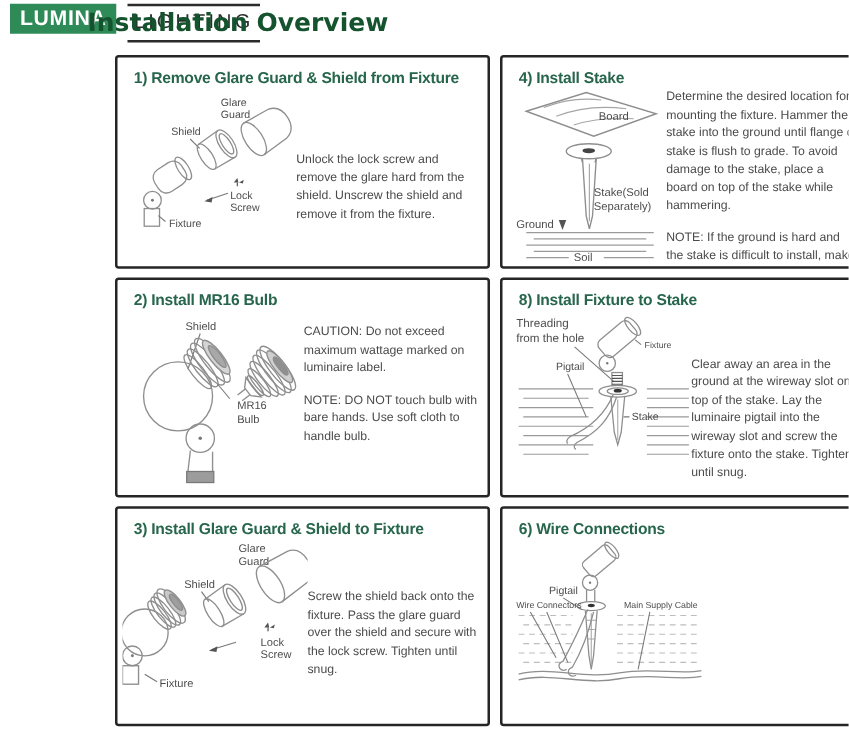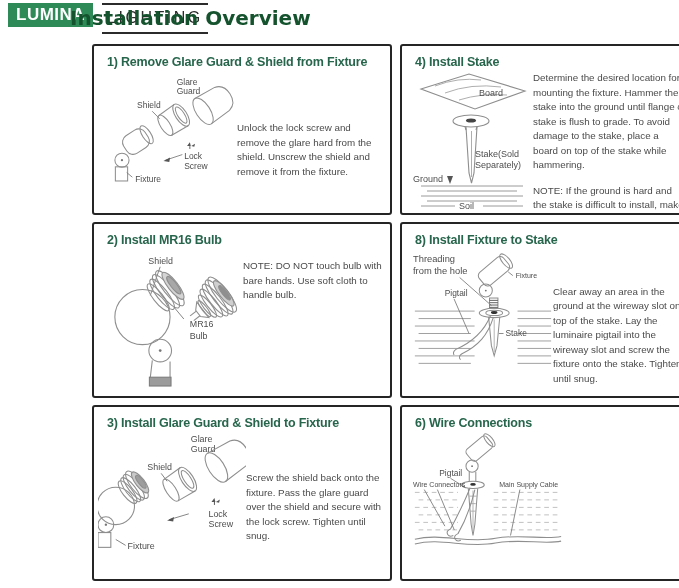--- a/index.html
+++ b/index.html
@@ -186,20 +186,21 @@
               <ellipse cx="24" cy="0" rx="6.5" ry="22"></ellipse>
               <ellipse cx="26" cy="0" rx="4.5" ry="16" fill="#cfcfcf"></ellipse>
               <ellipse cx="27" cy="0" rx="2.5" ry="9" fill="#8f8f8f"></ellipse>
             </g>
             <line class="ld" x1="80" y1="72" x2="70" y2="60"></line>
             <text x="86" y="80">MR16</text>
             <text x="86" y="92">Bulb</text>
           </svg>
         </div>
         <div class="txt">
+          <p>CAUTION: Do not exceed maximum wattage marked on luminaire label.</p>
           <p>NOTE: DO NOT touch bulb with bare hands. Use soft cloth to handle bulb.</p>
         </div>
       </div>
     </div>
 
     <div class="panel p5">
       <h2>8) Install Fixture to Stake</h2>
       <div class="row">
         <div class="fig">
           <svg width="140" height="145" viewBox="0 0 150 150">

